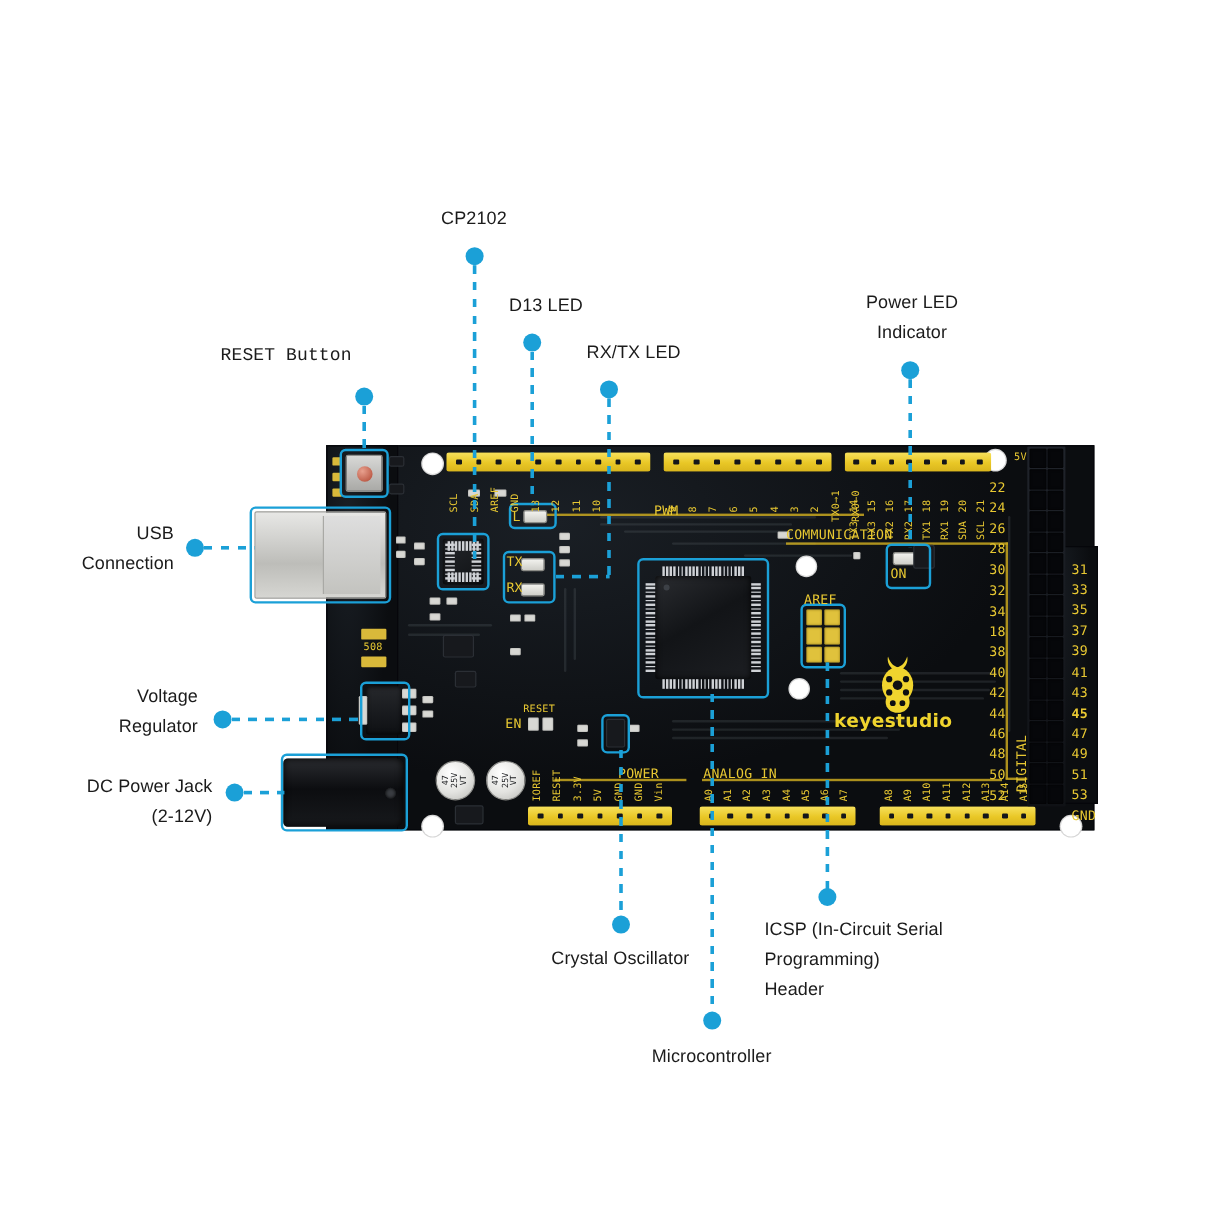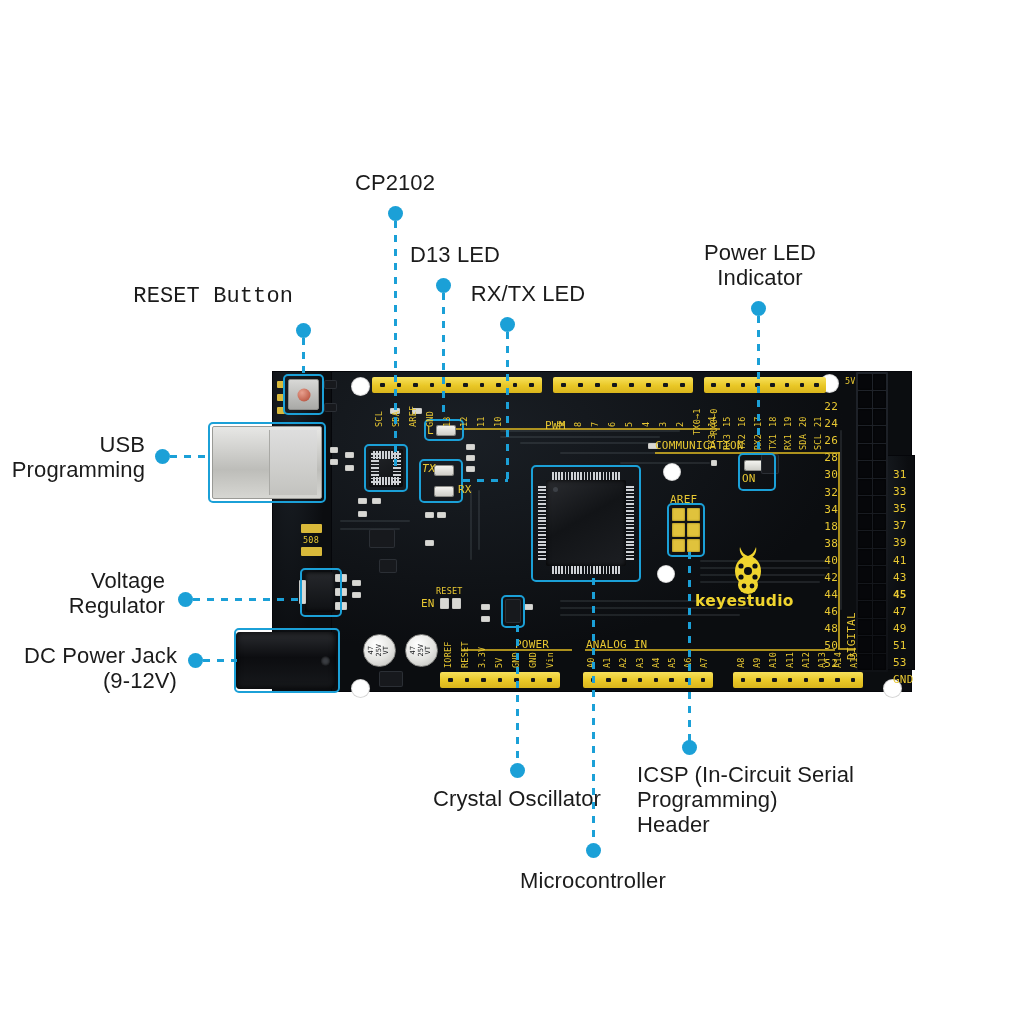--- a/index.html
+++ b/index.html
@@ -12,21 +12,21 @@
     height: 1024px;
     position: relative;
     overflow: hidden;
     font-family: "Liberation Sans", sans-serif;
   }
 
   
   .callout {
     position: absolute;
     color: #1b1b1b;
-    font-size: 22px;
+    font-size: 15px;
     line-height: 25px;
     white-space: pre-line;
     letter-spacing: .1px;
   }
   .callout.ctr  { text-align: center; }
   .callout.rgt  { text-align: right; }
   .callout.lft  { text-align: left; }
 
   .dot {
     position: absolute;
@@ -697,22 +697,22 @@
     <div class="silk big" style="left: 893px; top: 674.2px;">GND</div>
     <div class="silk" style="left: 845px; top: 377px;">5V</div>
     <div class="silk big vert" style="left: 846px; top: 660px;">DIGITAL</div>
     <div class="silk big" style="left: 545px; top: 420px;">PWM</div>
     <div class="silk big" style="left: 655px; top: 440px;">COMMUNICATION</div>
     <div class="silk big" style="left: 586px; top: 639px;">ANALOG IN</div>
     <div class="silk big" style="left: 515px; top: 639px;">POWER</div>
     <div class="silk big" style="left: 670px; top: 494px;">AREF</div>
     <div class="silk big" style="left: 742px; top: 473px;">ON</div>
     <div class="silk big" style="left: 427px; top: 425px;">L</div>
-    <div class="silk big" style="left: 422px; top: 463px; font-style: italic;">TX</div>
-    <div class="silk big" style="left: 422px; top: 484px; padding-left: 36px;">RX</div>
+    <div class="silk big" style="left: 422px; top: 463px;">TX</div>
+    <div class="silk big" style="left: 422px; top: 484px;">RX</div>
     <div class="silk" style="left: 436px; top: 587px;">RESET</div>
     <div class="silk big" style="left: 421px; top: 598px;">EN</div>
     <div class="silk" style="left: 303px; top: 536px;">508</div>
   </div>
 
 <div class="callout ctr" style="left:300px; top:170px; width:190px;">CP2102</div>
 <div class="dot" style="left:388px;top:206px;"></div>
 <div class="leader v" style="left:394px;top:221px;height:246px;"></div>
 
 <div class="callout ctr" style="left:360px; top:242px; width:190px;">D13 LED</div>
@@ -727,31 +727,31 @@
 <div class="callout ctr" style="left:660px; top:240px; width:200px;">Power LED
 Indicator</div>
 <div class="dot" style="left:751px;top:301px;"></div>
 <div class="leader v" style="left:757px;top:316px;height:140px;"></div>
 
 <div class="callout rgt" style="left:90px; top:284px; width:203px;font-family:Liberation Mono, monospace;">RESET Button</div>
 <div class="dot" style="left:296px;top:323px;"></div>
 <div class="leader v" style="left:302px;top:338px;height:38px;"></div>
 
 <div class="callout rgt" style="left:10px; top:432px; width:135px;">USB
-Programming</div>
+Connection</div>
 <div class="dot" style="left:155px;top:449px;"></div>
 <div class="leader h" style="left:170px;top:455px;width:42px;"></div>
 
 <div class="callout rgt" style="left:20px; top:568px; width:145px;">Voltage
 Regulator</div>
 <div class="dot" style="left:178px;top:592px;"></div>
 <div class="leader h" style="left:193px;top:598px;width:110px;"></div>
 
 <div class="callout rgt" style="left:2px; top:643px; width:175px;">DC Power Jack
-(9-12V)</div>
+(2-12V)</div>
 <div class="dot" style="left:188px;top:653px;"></div>
 <div class="leader h" style="left:203px;top:659px;width:34px;"></div>
 
 <div class="callout ctr" style="left:400px; top:786px; width:234px;">Crystal Oscillator</div>
 <div class="dot" style="left:510px;top:763px;"></div>
 <div class="leader v" style="left:516px;top:625px;height:140px;"></div>
 
 <div class="callout ctr" style="left:480px; top:868px; width:226px;">Microcontroller</div>
 <div class="dot" style="left:586px;top:843px;"></div>
 <div class="leader v" style="left:592px;top:578px;height:268px;"></div>

